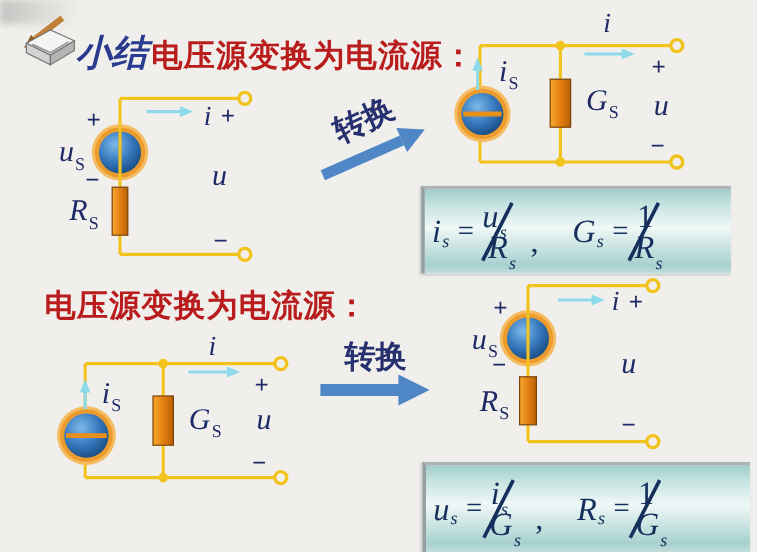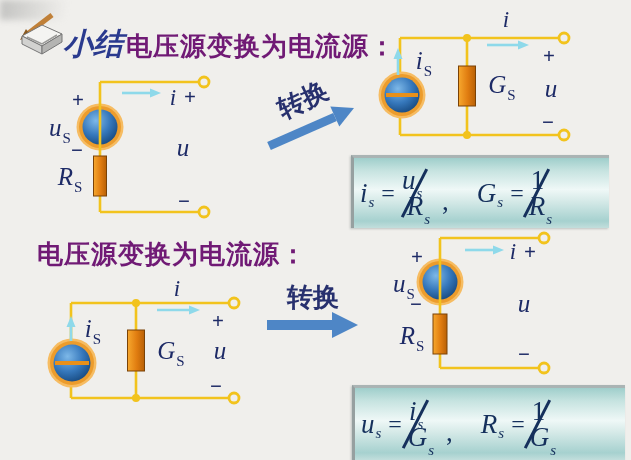--- a/index.html
+++ b/index.html
@@ -9,21 +9,21 @@
     font-family:"Liberation Serif","DejaVu Serif",serif;
   }
   .layer { position:absolute; left:0; top:0; }
   .corner-smudge {
     position:absolute; left:0; top:0; width:84px; height:20px;
     background:linear-gradient(100deg,#c2c2c0 0%,rgba(235,235,233,0) 78%);
     filter:blur(3px);
   }
   .heading {
     position:absolute; font-family:"Liberation Sans","DejaVu Sans",sans-serif;
-    font-weight:bold; color:#701a75; font-size:26px; letter-spacing:1px; white-space:nowrap;
+    font-weight:bold; color:#b91c1c; font-size:26px; letter-spacing:1px; white-space:nowrap;
   }
   .script-label {
     position:absolute; font-style:italic; font-weight:bold;
     color:#2a3a8e; font-size:30px; white-space:nowrap;
   }
   .transform-label {
     position:absolute; font-family:"Liberation Sans","DejaVu Sans",sans-serif;
     font-weight:bold; color:#27306e; font-size:26px; white-space:nowrap;
     transform:translate(-50%,-50%);
   }

